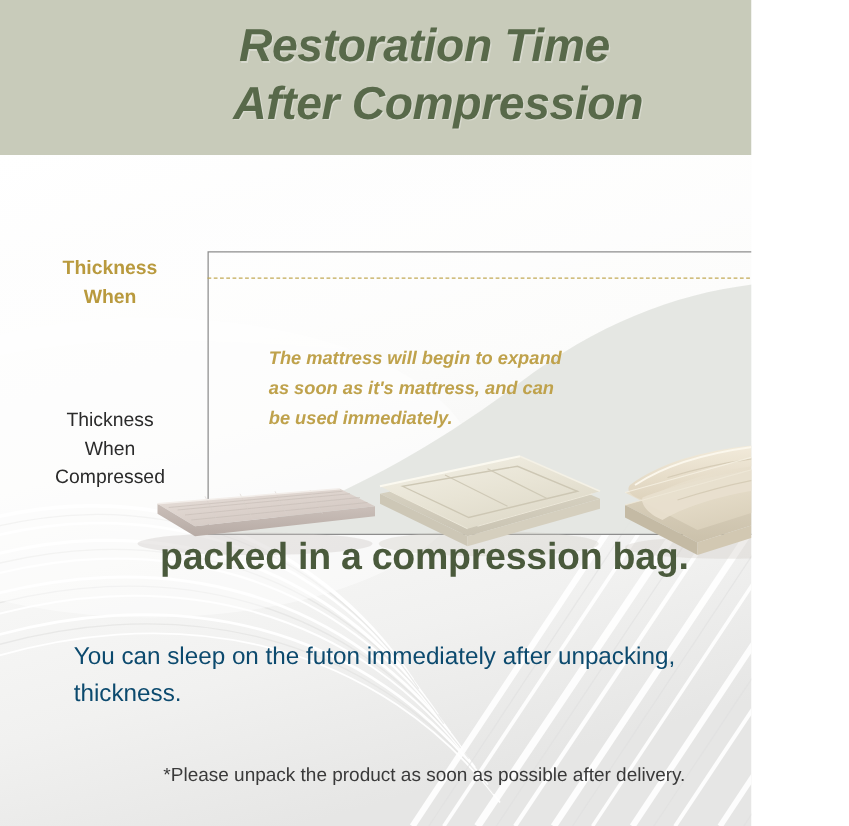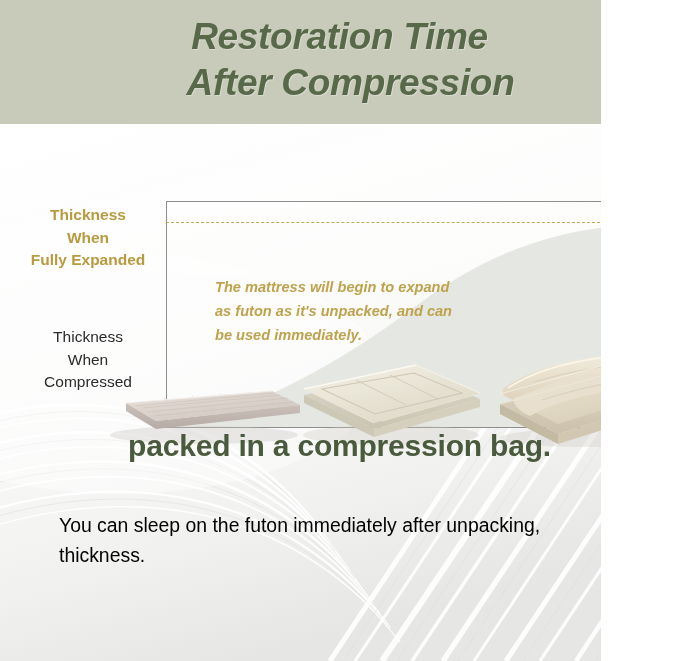--- a/index.html
+++ b/index.html
@@ -165,21 +165,21 @@
   }
   .headline .h-line { display: block; }
 
   .body-copy {
     position: absolute;
     left: 59px;
     top: 96px;
     width: 565px;
     font-size: 19.4px;
     line-height: 30px;
-    color: #000000;
+    color: #0c4a6e;
   }
   .body-copy .b-line {
     display: block;
     position: relative;
     white-space: nowrap;
   }
   .body-copy .b-line.hl::before {
     content: "";
     position: absolute;
     left: -2px;
@@ -284,32 +284,31 @@
       </svg>
     </div>
 
     <div class="diagram-box"></div>
 
     <div class="dashed-line"></div>
 
     <div class="label-expanded">
       <span>Thickness</span><br>
       <span>When</span><br>
-      <span>Fully Expanded</span>
     </div>
 
     <div class="label-compressed">
       <span>Thickness</span><br>
       <span>When</span><br>
       <span>Compressed</span>
     </div>
 
     <div class="callout">
       <span class="c-line">The mattress will begin to expand</span>
-      <span class="c-line">as futon as it's unpacked, and can</span>
+      <span class="c-line">as soon as it's mattress, and can</span>
       <span class="c-line">be used immediately.</span>
     </div>
 
     <div class="product p-compressed">
       <svg width="200" height="70" viewBox="0 0 200 70" xmlns="http://www.w3.org/2000/svg">
         <defs>
           <linearGradient id="cmTop" x1="0" y1="0" x2="0.8" y2="1">
             <stop offset="0%" stop-color="#e9e2dd"></stop>
             <stop offset="48%" stop-color="#ddd3cd"></stop>
             <stop offset="100%" stop-color="#cfc4be"></stop>
@@ -426,15 +425,16 @@
   <div class="bottom">
     <div class="headline">
       <span class="h-line">packed in a compression bag.</span>
     </div>
 
     <div class="body-copy">
       <span class="b-line">You can sleep on the futon immediately after unpacking,</span>
       <span class="b-line hl short">thickness.</span>
     </div>
 
+    <div class="footnote">*Please unpack the product as soon as possible after delivery.</div>
   </div>
 
 </div>
 
 </body></html>

